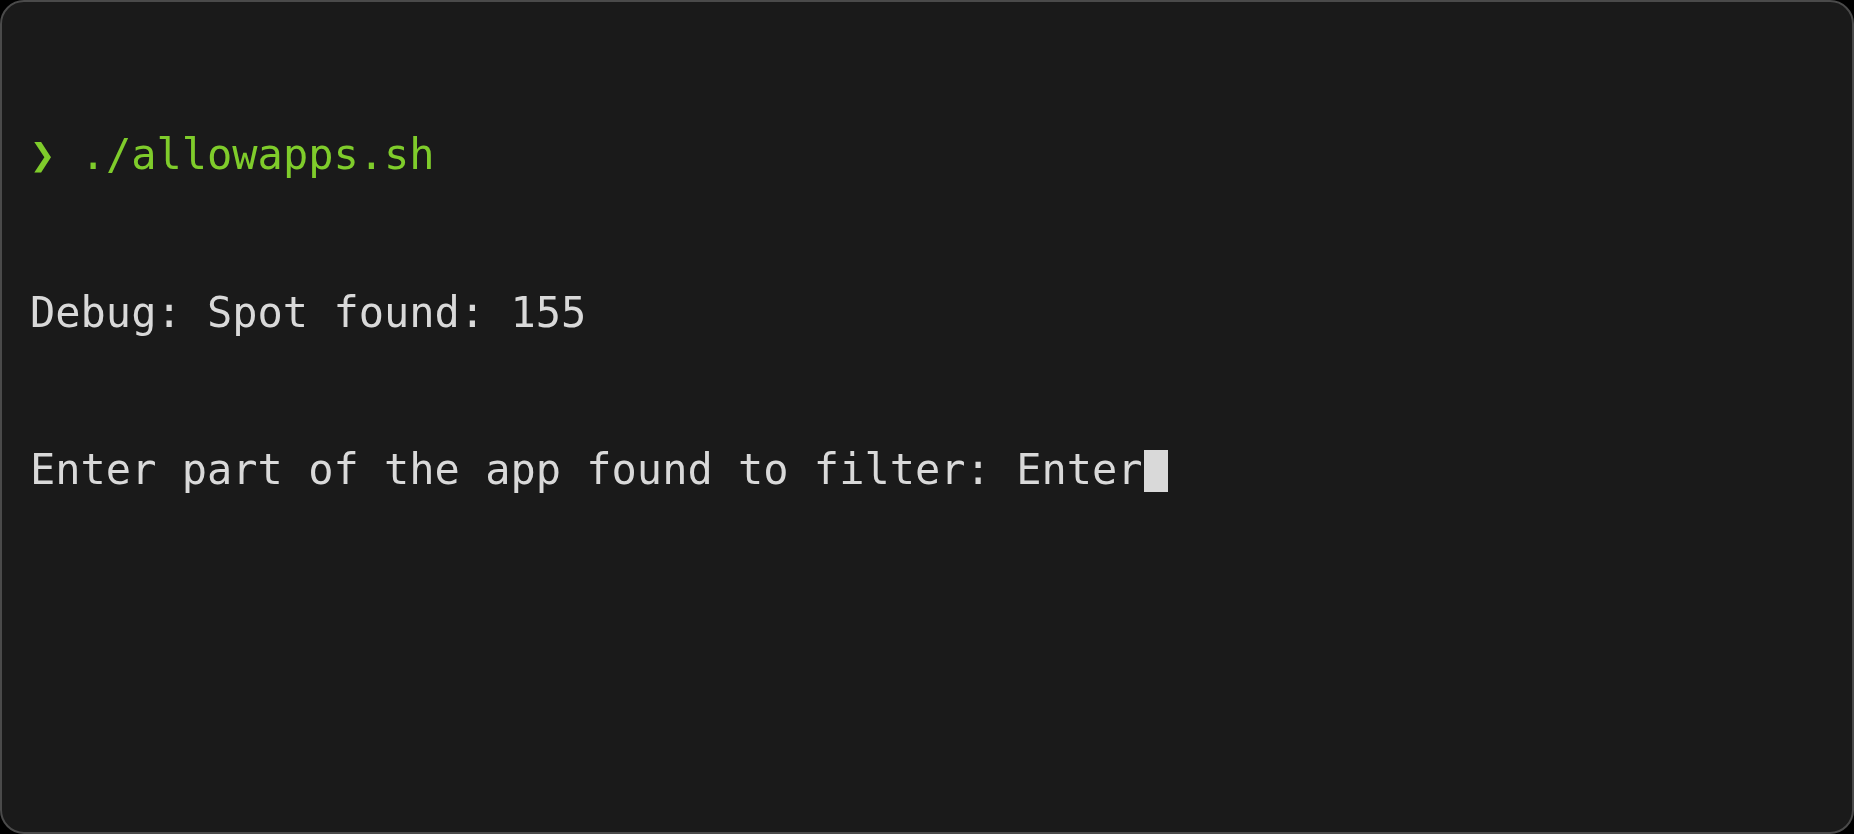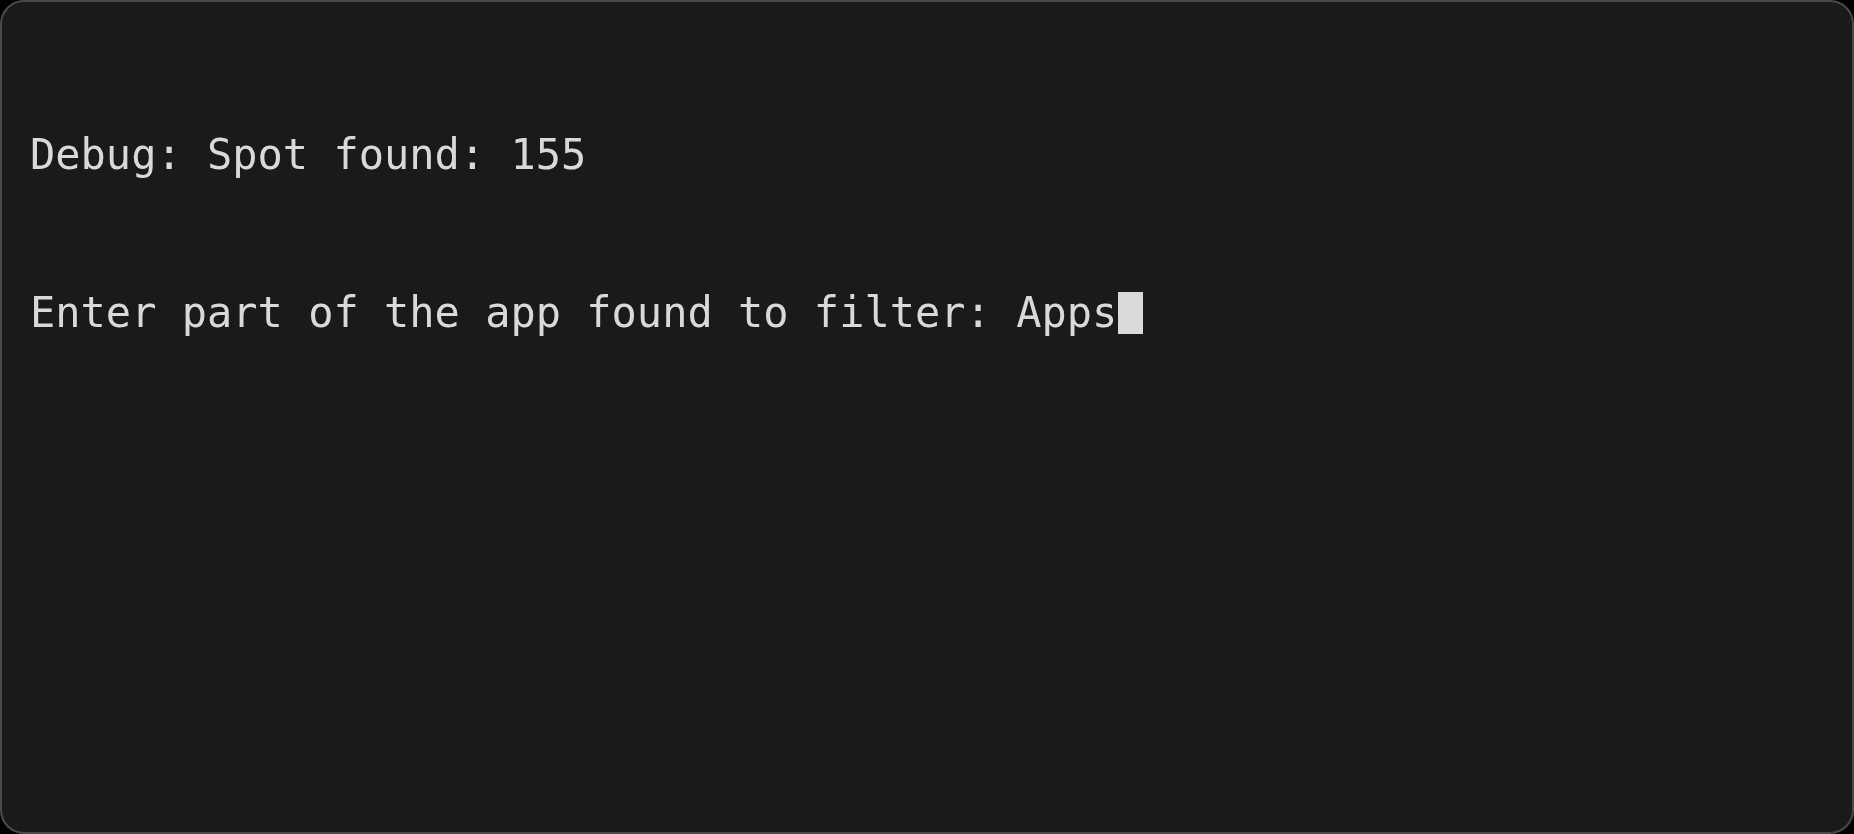--- a/index.html
+++ b/index.html
@@ -50,15 +50,16 @@
       vertical-align: text-bottom;
       margin-left: 1px;
       position: relative;
       top: -0.05em;
     }
   </style>
 </head>
 <body>
 
 <div class="terminal-window">
+  <div><span class="prompt-symbol">❯</span> <span class="command">./allowapps.sh</span></div>
   <div class="output-line"><span>Debug: Spot found: </span><span>155</span></div>
-  <div class="output-line"><span>Enter part of the app found to filter: </span><span class="user-input">Apps</span><span class="cursor-block"></span></div>
+  <div class="output-line"><span>Enter part of the app found to filter: </span><span class="user-input">Enter</span><span class="cursor-block"></span></div>
 </div>
 
 </body></html>

